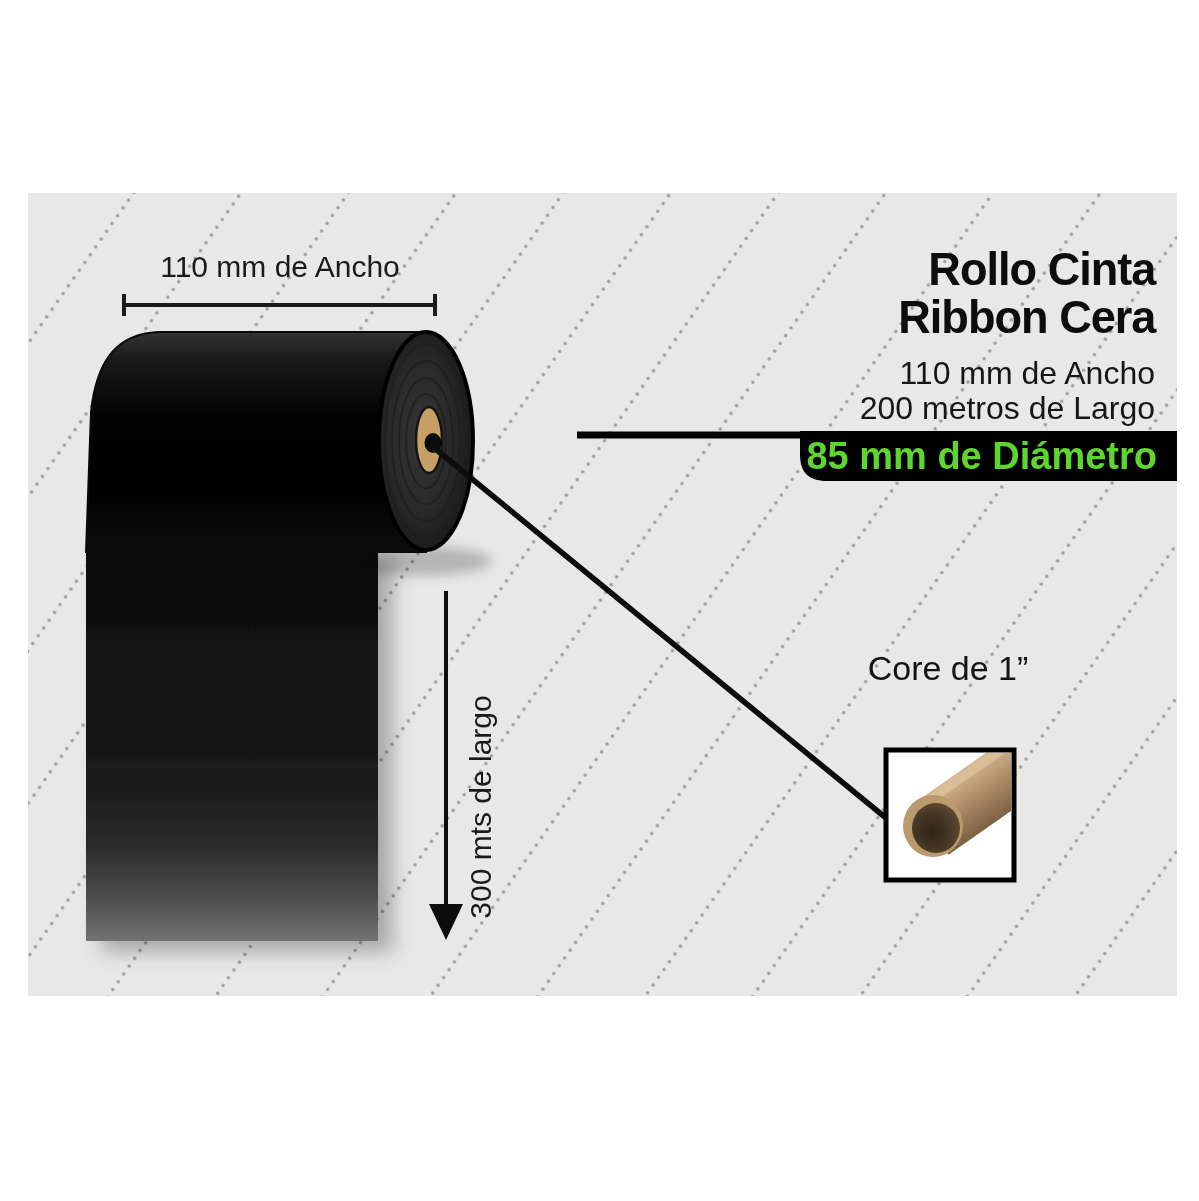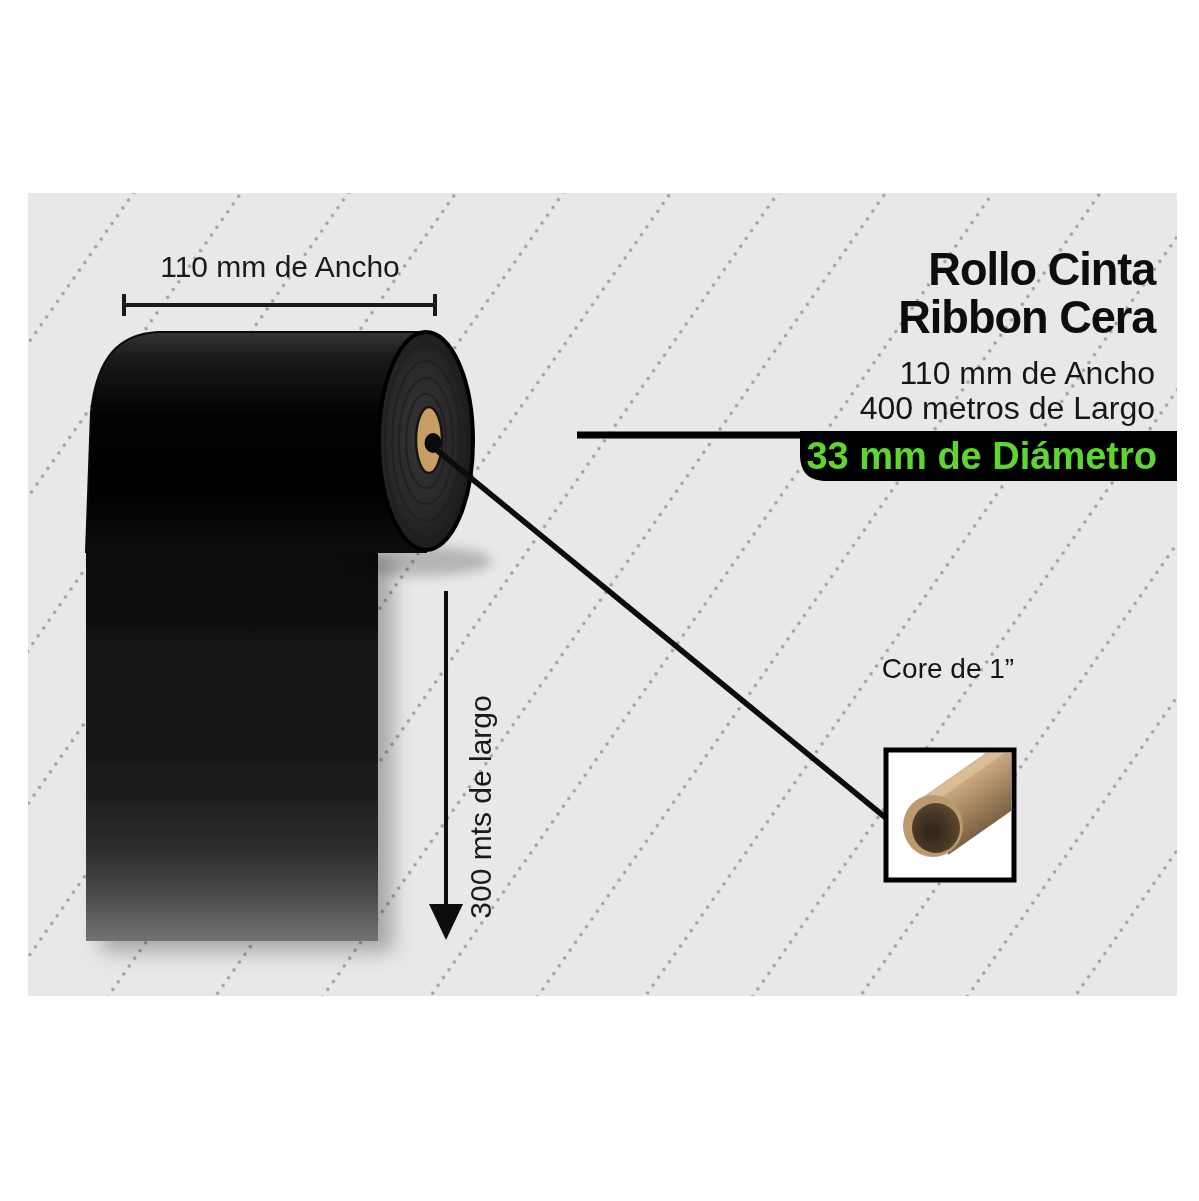--- a/index.html
+++ b/index.html
@@ -31,21 +31,21 @@
     right:44px; top:356px; text-align:right;
     font-size:32px; line-height:35px; color:#161616;
   }
   .badge-label {
     right:42px; top:432px; height:48px; line-height:48px; text-align:right;
     font-size:38px; font-weight:bold;
     color:var(--accent-green, #5fd52f);
   }
   .core-label {
     left:798px; top:650px; width:300px; text-align:center;
-    font-size:28px; line-height:37px; color:#141414;
+    font-size:34px; line-height:37px; color:#141414;
   }
 </style>
 </head>
 <body>
 
 <div class="stage">
 
   <svg class="art" viewBox="0 0 1199 1201">
     <defs>
       <pattern id="dotpat" width="9.5" height="88" patternUnits="userSpaceOnUse" patternTransform="rotate(-55)">
@@ -149,22 +149,22 @@
 
   <div class="txt dim-length-label">300 mts de largo</div>
 
   <div class="txt title-block">
     <div>Rollo Cinta</div>
     <div>Ribbon Cera</div>
   </div>
 
   <div class="txt spec-block">
     <div>110 mm de Ancho</div>
-    <div>400 metros de Largo</div>
+    <div>200 metros de Largo</div>
   </div>
 
-  <div class="txt badge-label">33 mm de Diámetro</div>
+  <div class="txt badge-label">85 mm de Diámetro</div>
 
   <div class="txt core-label">
     <div>Core de 1”</div>
   </div>
 
 </div>
 
 </body></html>

